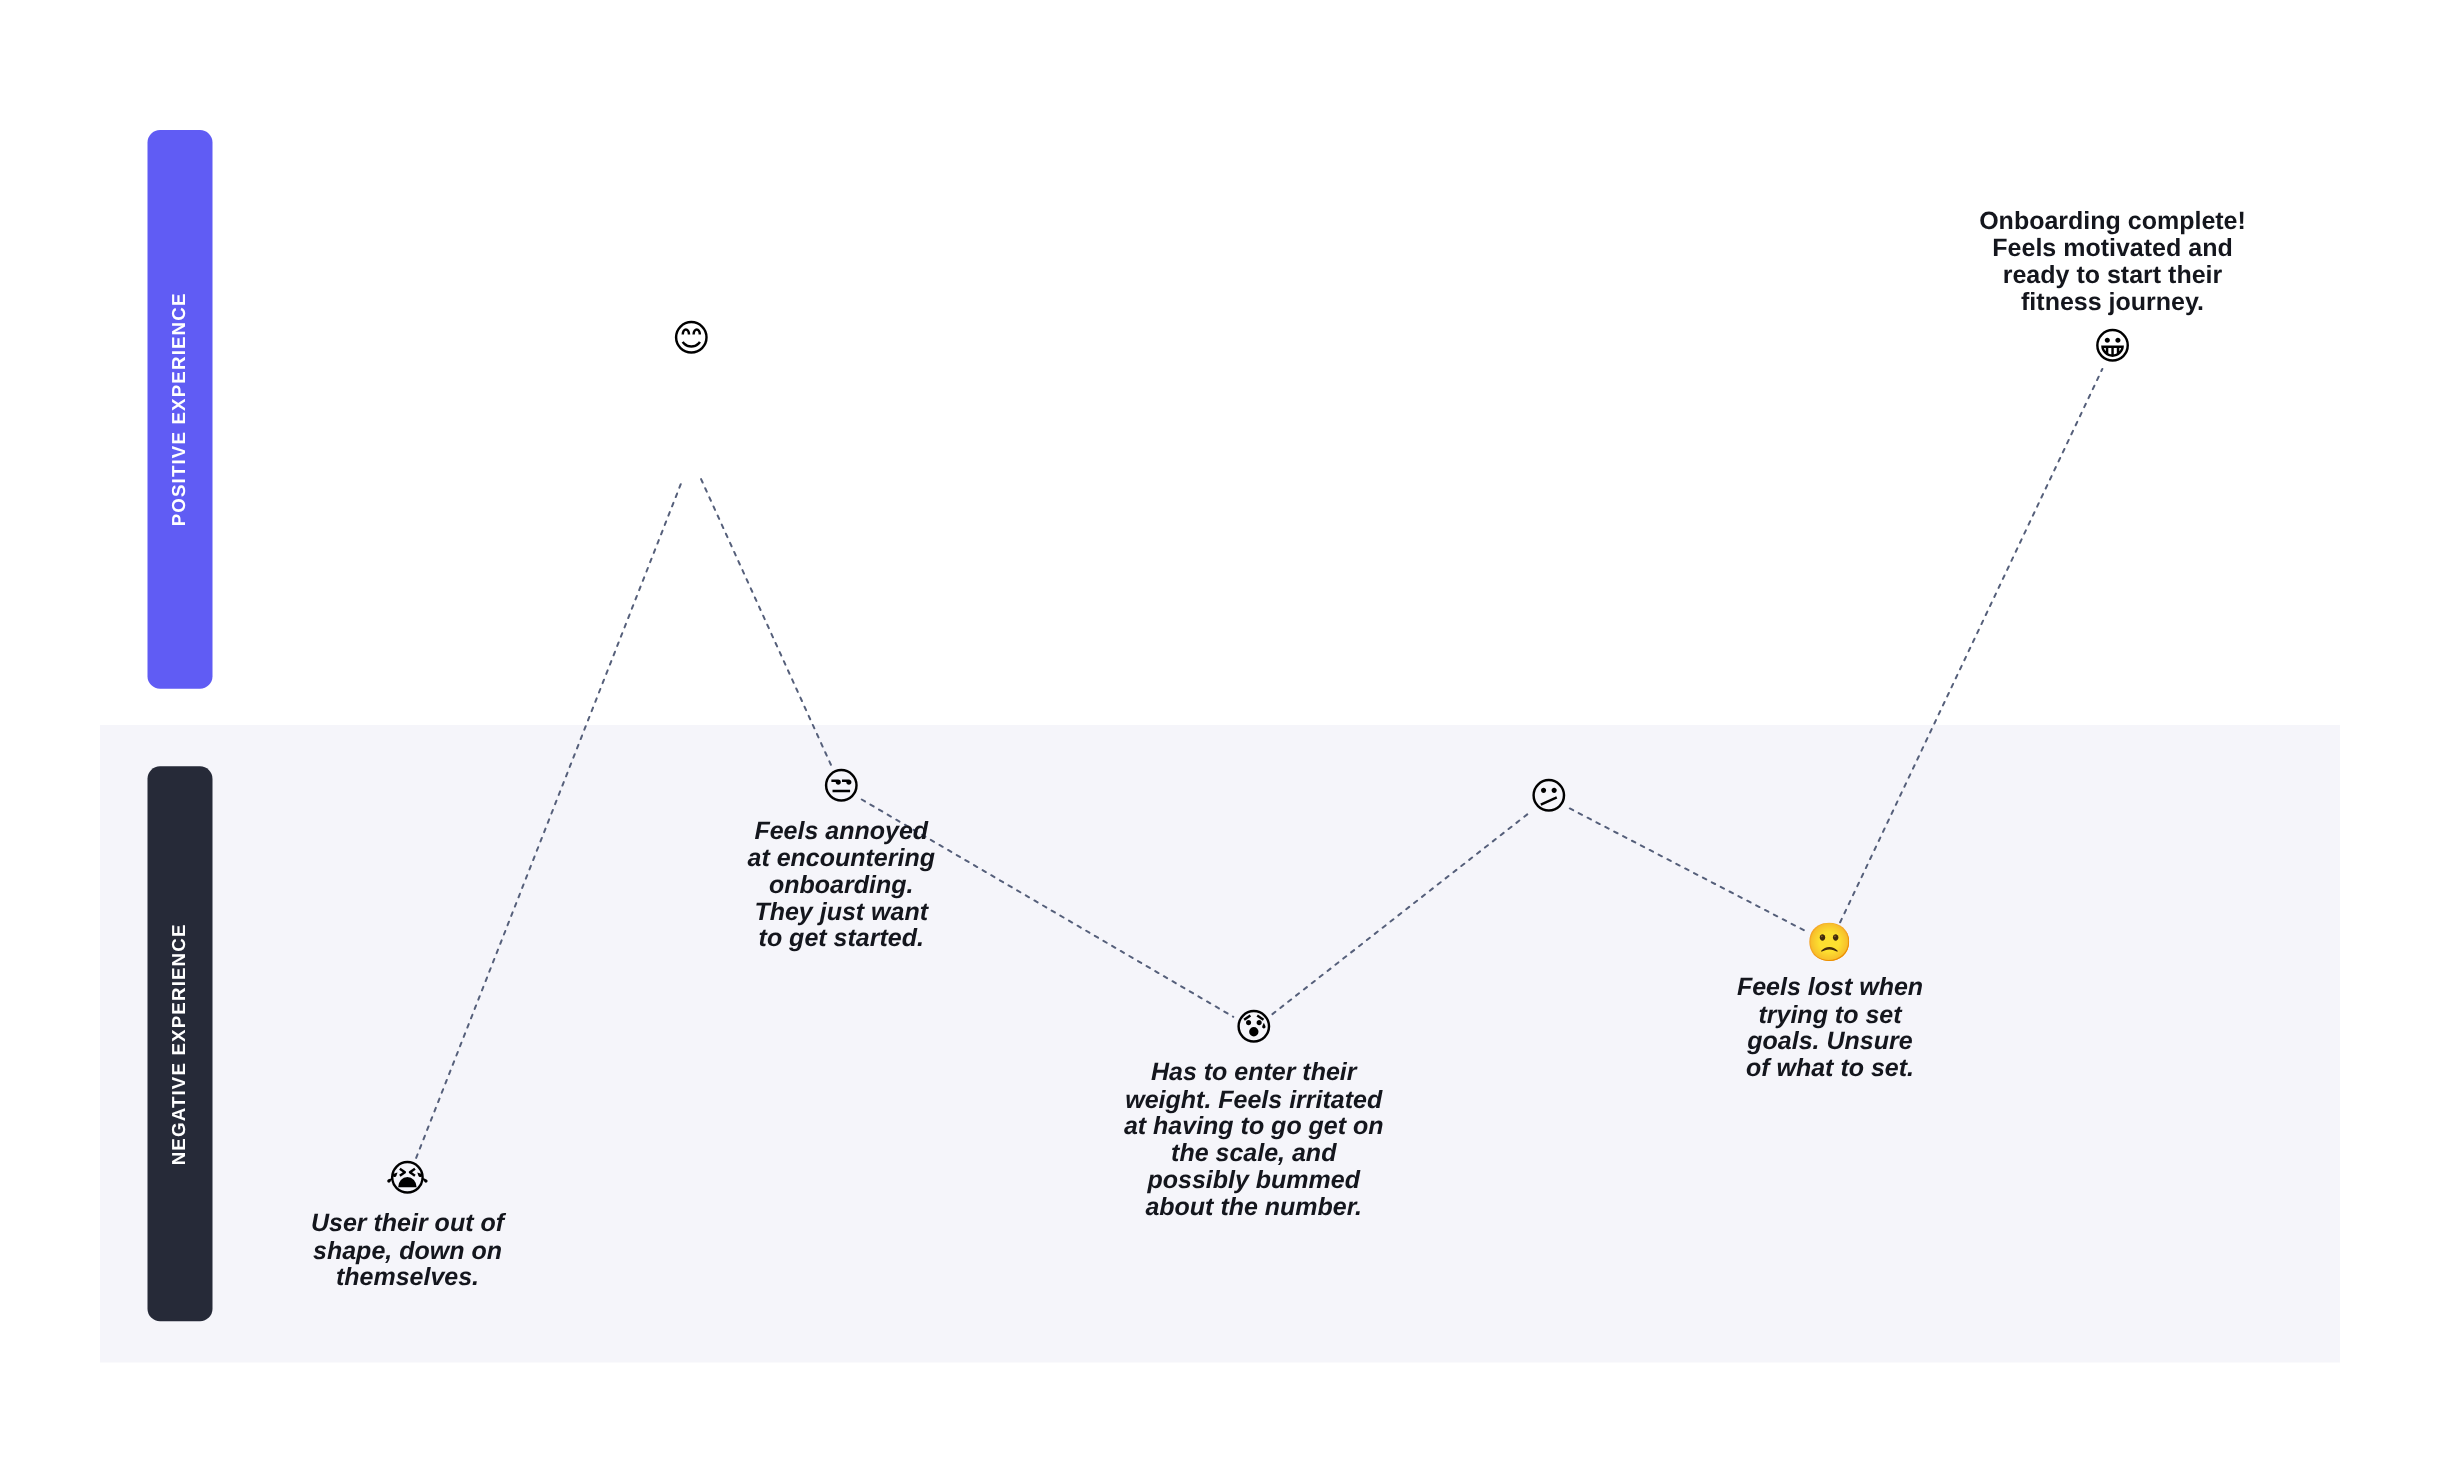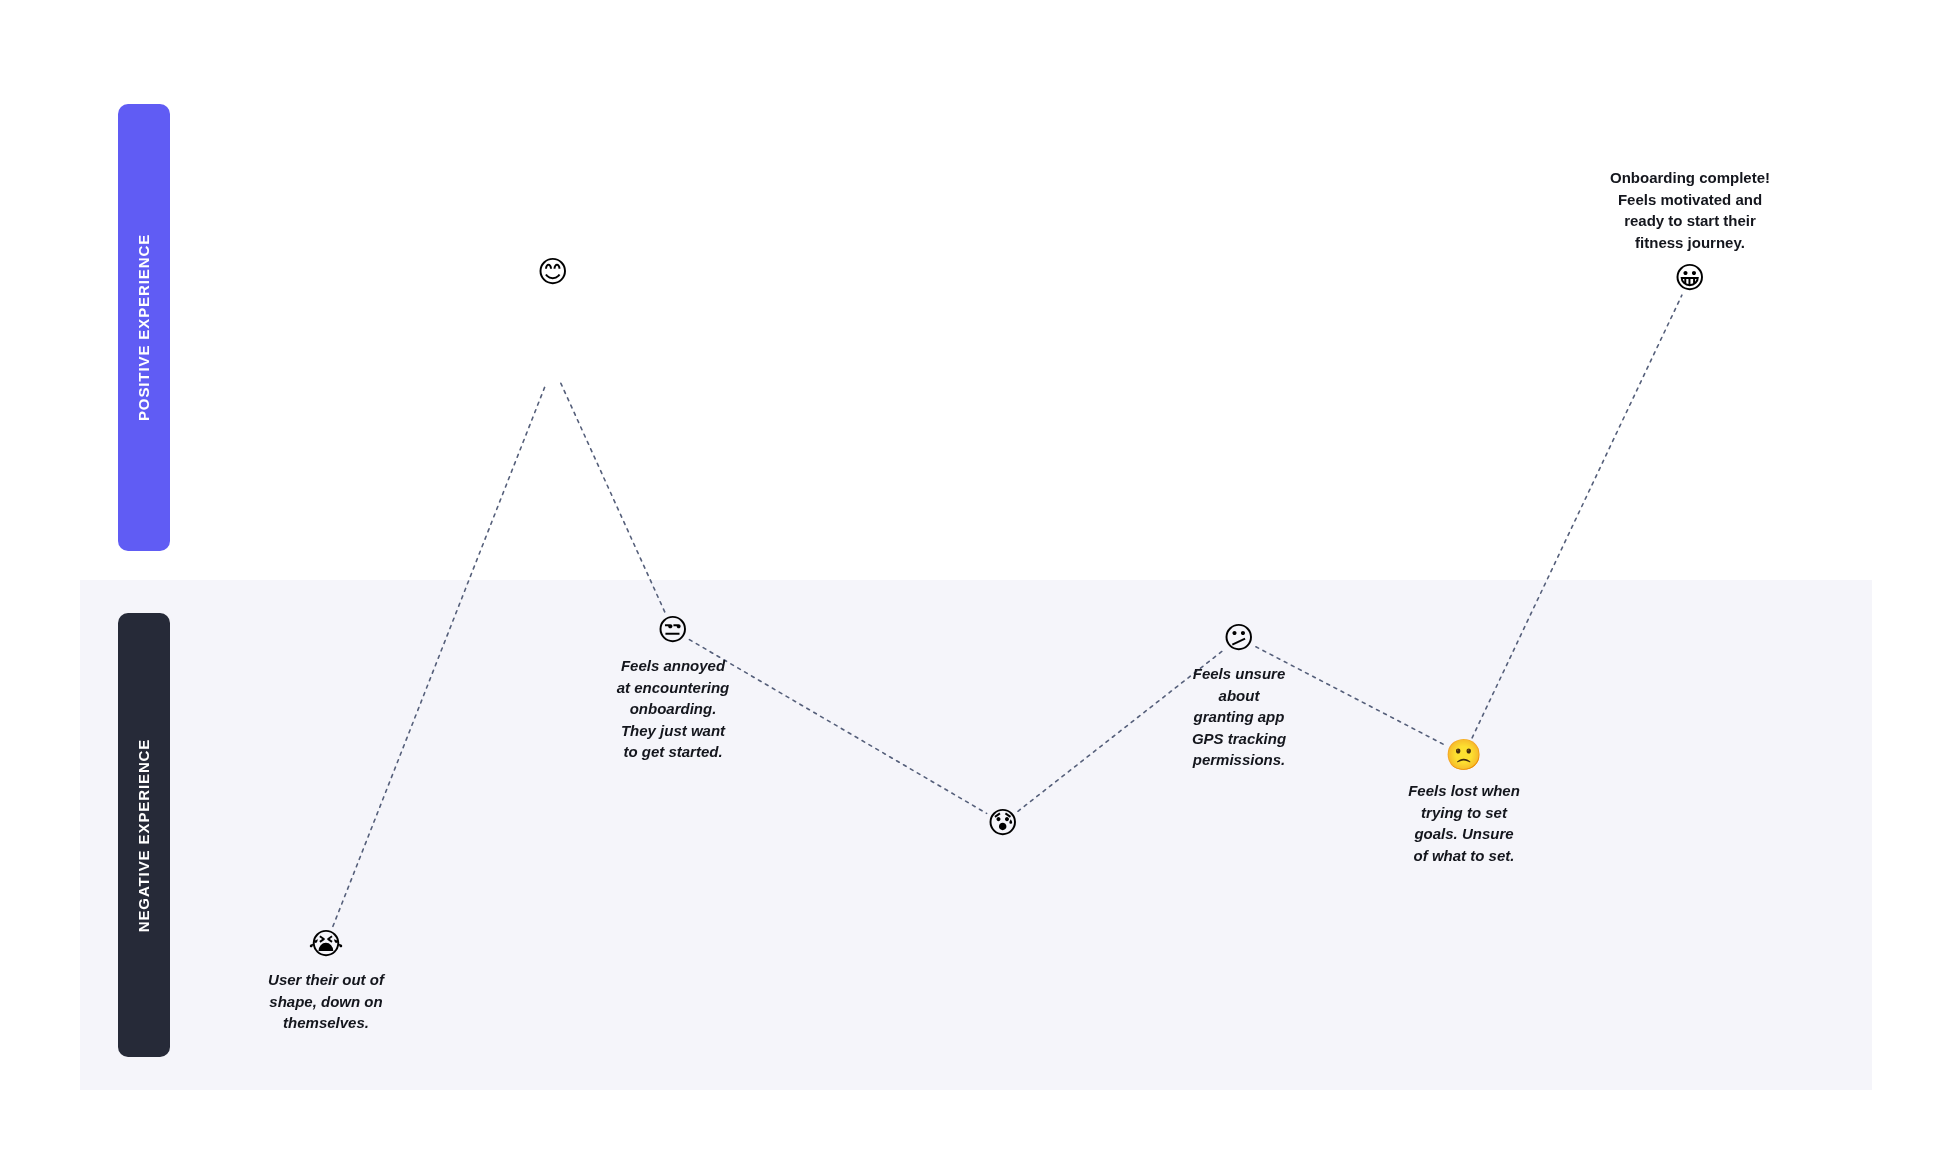--- a/index.html
+++ b/index.html
@@ -82,21 +82,21 @@
     align-items: center;
   }
   .node-emoji {
     font-size: 30px;
     line-height: 34px;
     height: 34px;
     display: block;
     font-family: "DejaVu Sans", sans-serif;
   }
   .node-text {
-    font-size: 15px;
+    font-size: 20px;
     line-height: 21.5px;
     color: #14161d;
     text-align: center;
     font-weight: 600;
     white-space: pre-line;
   }
   .node.label-above .node-text { order: 1; margin-bottom: 8px; }
   .node.label-above .node-emoji { order: 2; }
   .node.label-below .node-emoji { order: 1; }
   .node.label-below .node-text { order: 2; margin-top: 8px; font-style: italic; }
@@ -138,28 +138,29 @@
       <div class="node label-below" style="left: 673px; top: 613px;">
         <span class="node-emoji">😒</span>
         <div class="node-text">Feels annoyed
 at encountering
 onboarding.
 They just want
 to get started.</div>
       </div>
       <div class="node label-below" style="left: 1003px; top: 806px;">
         <span class="node-emoji">😰</span>
+        <div class="node-text">Has to enter their
+weight. Feels irritated
+at having to go get on
+the scale, and
+possibly bummed
+about the number.</div>
       </div>
       <div class="node label-below" style="left: 1239px; top: 621px;">
         <span class="node-emoji">😕</span>
-        <div class="node-text">Feels unsure
-about
-granting app
-GPS tracking
-permissions.</div>
       </div>
       <div class="node label-below" style="left: 1464px; top: 738px;">
         <span class="node-emoji">🙁</span>
         <div class="node-text">Feels lost when
 trying to set
 goals. Unsure
 of what to set.</div>
       </div>
       <div class="node label-above" style="left: 1690px; top: 167px;">
         <span class="node-emoji">😀</span>

